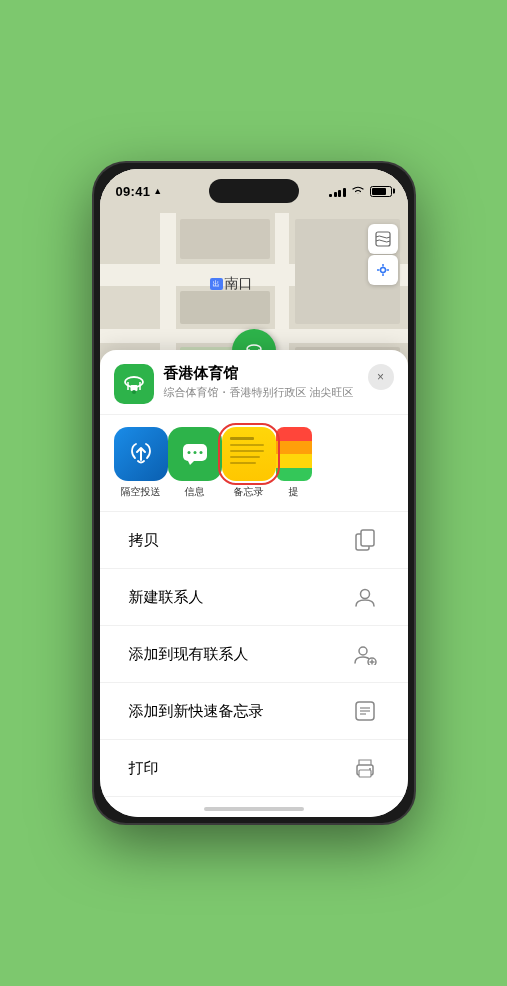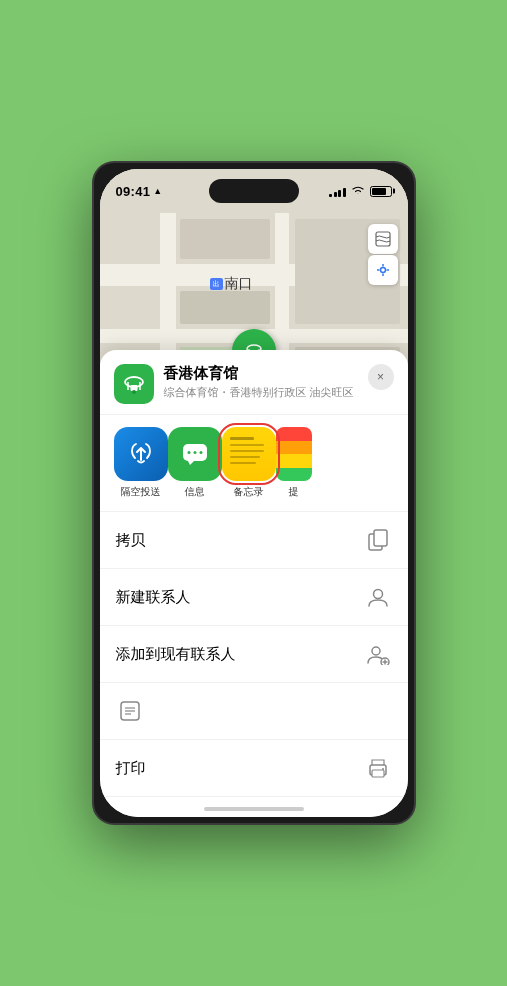--- a/index.html
+++ b/index.html
@@ -10,21 +10,21 @@
       justify-content: center;
       align-items: center;
       min-height: 100vh;
       font-family: -apple-system, 'PingFang SC', 'Helvetica Neue', sans-serif;
     }
 
     .phone-frame {
       width: 320px;
       height: 660px;
       background: #1a1a1a;
-      border-radius: 20px;
+      border-radius: 32px;
       position: relative;
       box-shadow: 0 0 0 2px #3a3a3a, 0 20px 60px rgba(0,0,0,0.5);
       overflow: hidden;
     }
 
     .phone-screen {
       position: absolute;
       top: 6px;
       left: 6px;
       right: 6px;
@@ -316,21 +316,21 @@
       font-size: 10px;
       color: #333;
       text-align: center;
     }
 
     
     .action-row {
       display: flex;
       align-items: center;
       justify-content: space-between;
-      padding: 14px 16px;
+      padding: 14px 29px;
       border-bottom: 1px solid #f0f0f0;
       cursor: pointer;
       gap: 43px;
     }
 
     .action-row:last-child {
       border-bottom: none;
     }
 
     .action-label {
@@ -555,20 +555,21 @@
             <circle cx="10" cy="8" r="4" fill="none" stroke="#888" stroke-width="1.5"></circle>
             <path d="M2 20 Q2 14 10 14 Q15 14 17 17" fill="none" stroke="#888" stroke-width="1.5" stroke-linecap="round"></path>
             <circle cx="19" cy="19" r="4" fill="white" stroke="#888" stroke-width="1.5"></circle>
             <line x1="19" y1="16.5" x2="19" y2="21.5" stroke="#888" stroke-width="1.5"></line>
             <line x1="16.5" y1="19" x2="21.5" y2="19" stroke="#888" stroke-width="1.5"></line>
           </svg>
         </div>
       </div>
 
       <div class="action-row">
+        <span class="action-label">添加到新快速备忘录</span>
         <div class="action-icon">
           <svg width="22" height="22" viewBox="0 0 22 22" fill="none">
             <rect x="2" y="2" width="18" height="18" rx="3" fill="none" stroke="#888" stroke-width="1.5"></rect>
             <line x1="6" y1="8" x2="16" y2="8" stroke="#888" stroke-width="1.2"></line>
             <line x1="6" y1="11" x2="16" y2="11" stroke="#888" stroke-width="1.2"></line>
             <line x1="6" y1="14" x2="12" y2="14" stroke="#888" stroke-width="1.2"></line>
           </svg>
         </div>
       </div>
 

